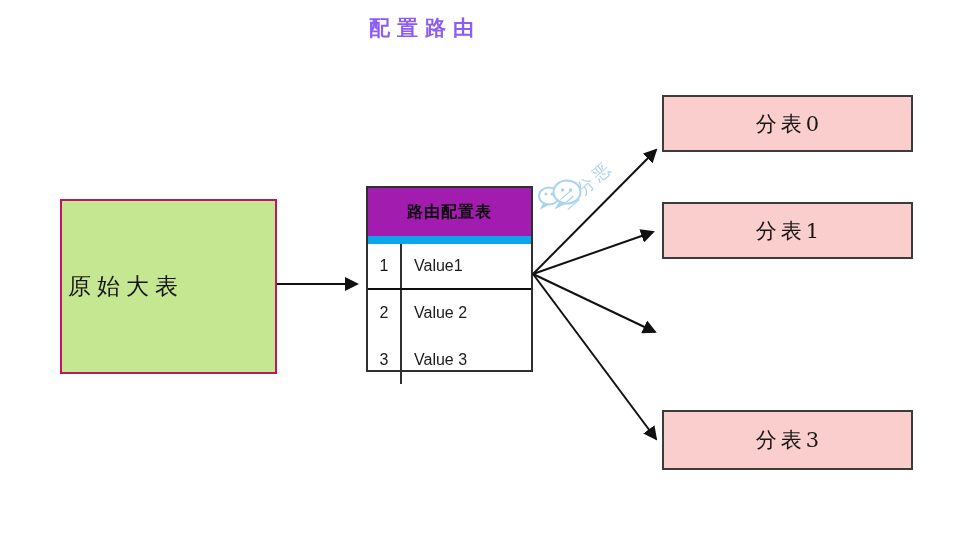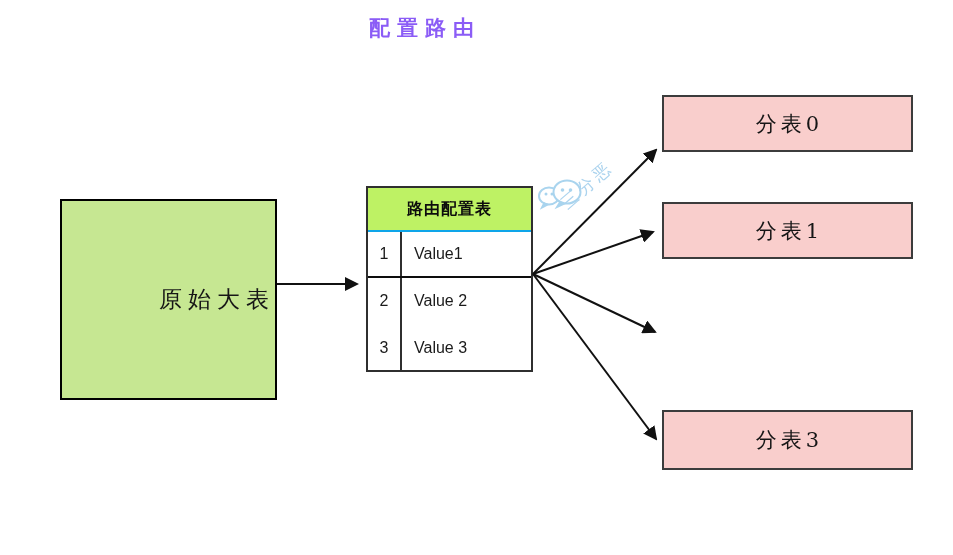--- a/index.html
+++ b/index.html
@@ -22,47 +22,47 @@
     font-size: 21px;
     font-weight: 700;
     letter-spacing: 7px;
     color: #8b5cf6;
   }
   .source-box {
     position: absolute;
     left: 60px;
     top: 199px;
     width: 217px;
-    height: 201px;
+    height: 175px;
     background: #c6e792;
-    border: 2px solid #000000;
-    display: flex;
-    align-items: center;
-    justify-content: flex-end;
+    border: 2px solid #be185d;
+    display: flex;
+    align-items: center;
+    justify-content: flex-start;
   }
   .source-box span {
     font-family: "DejaVu Serif", "Liberation Serif", serif;
     font-size: 23px;
     letter-spacing: 6px;
     color: #161616;
     padding-left: 6px;
   }
   .rtable {
     position: absolute;
     left: 366px;
     top: 186px;
     width: 167px;
     height: 186px;
     border: 2px solid #2f2f2f;
     background: #ffffff;
   }
   .rtable-header {
-    height: 44px;
-    background: #bef264;
-    border-bottom: 2px solid #0ea5e9;
+    height: 56px;
+    background: #a21caf;
+    border-bottom: 8px solid #0ea5e9;
     display: flex;
     align-items: center;
     justify-content: center;
     font-weight: 700;
     font-size: 16px;
     color: #0d0d0d;
     letter-spacing: 1px;
   }
   .rrow { display: grid; grid-template-columns: 34px 1fr; }
   .rrow-1 { height: 46px; border-bottom: 2px solid #0d0d0d; }

